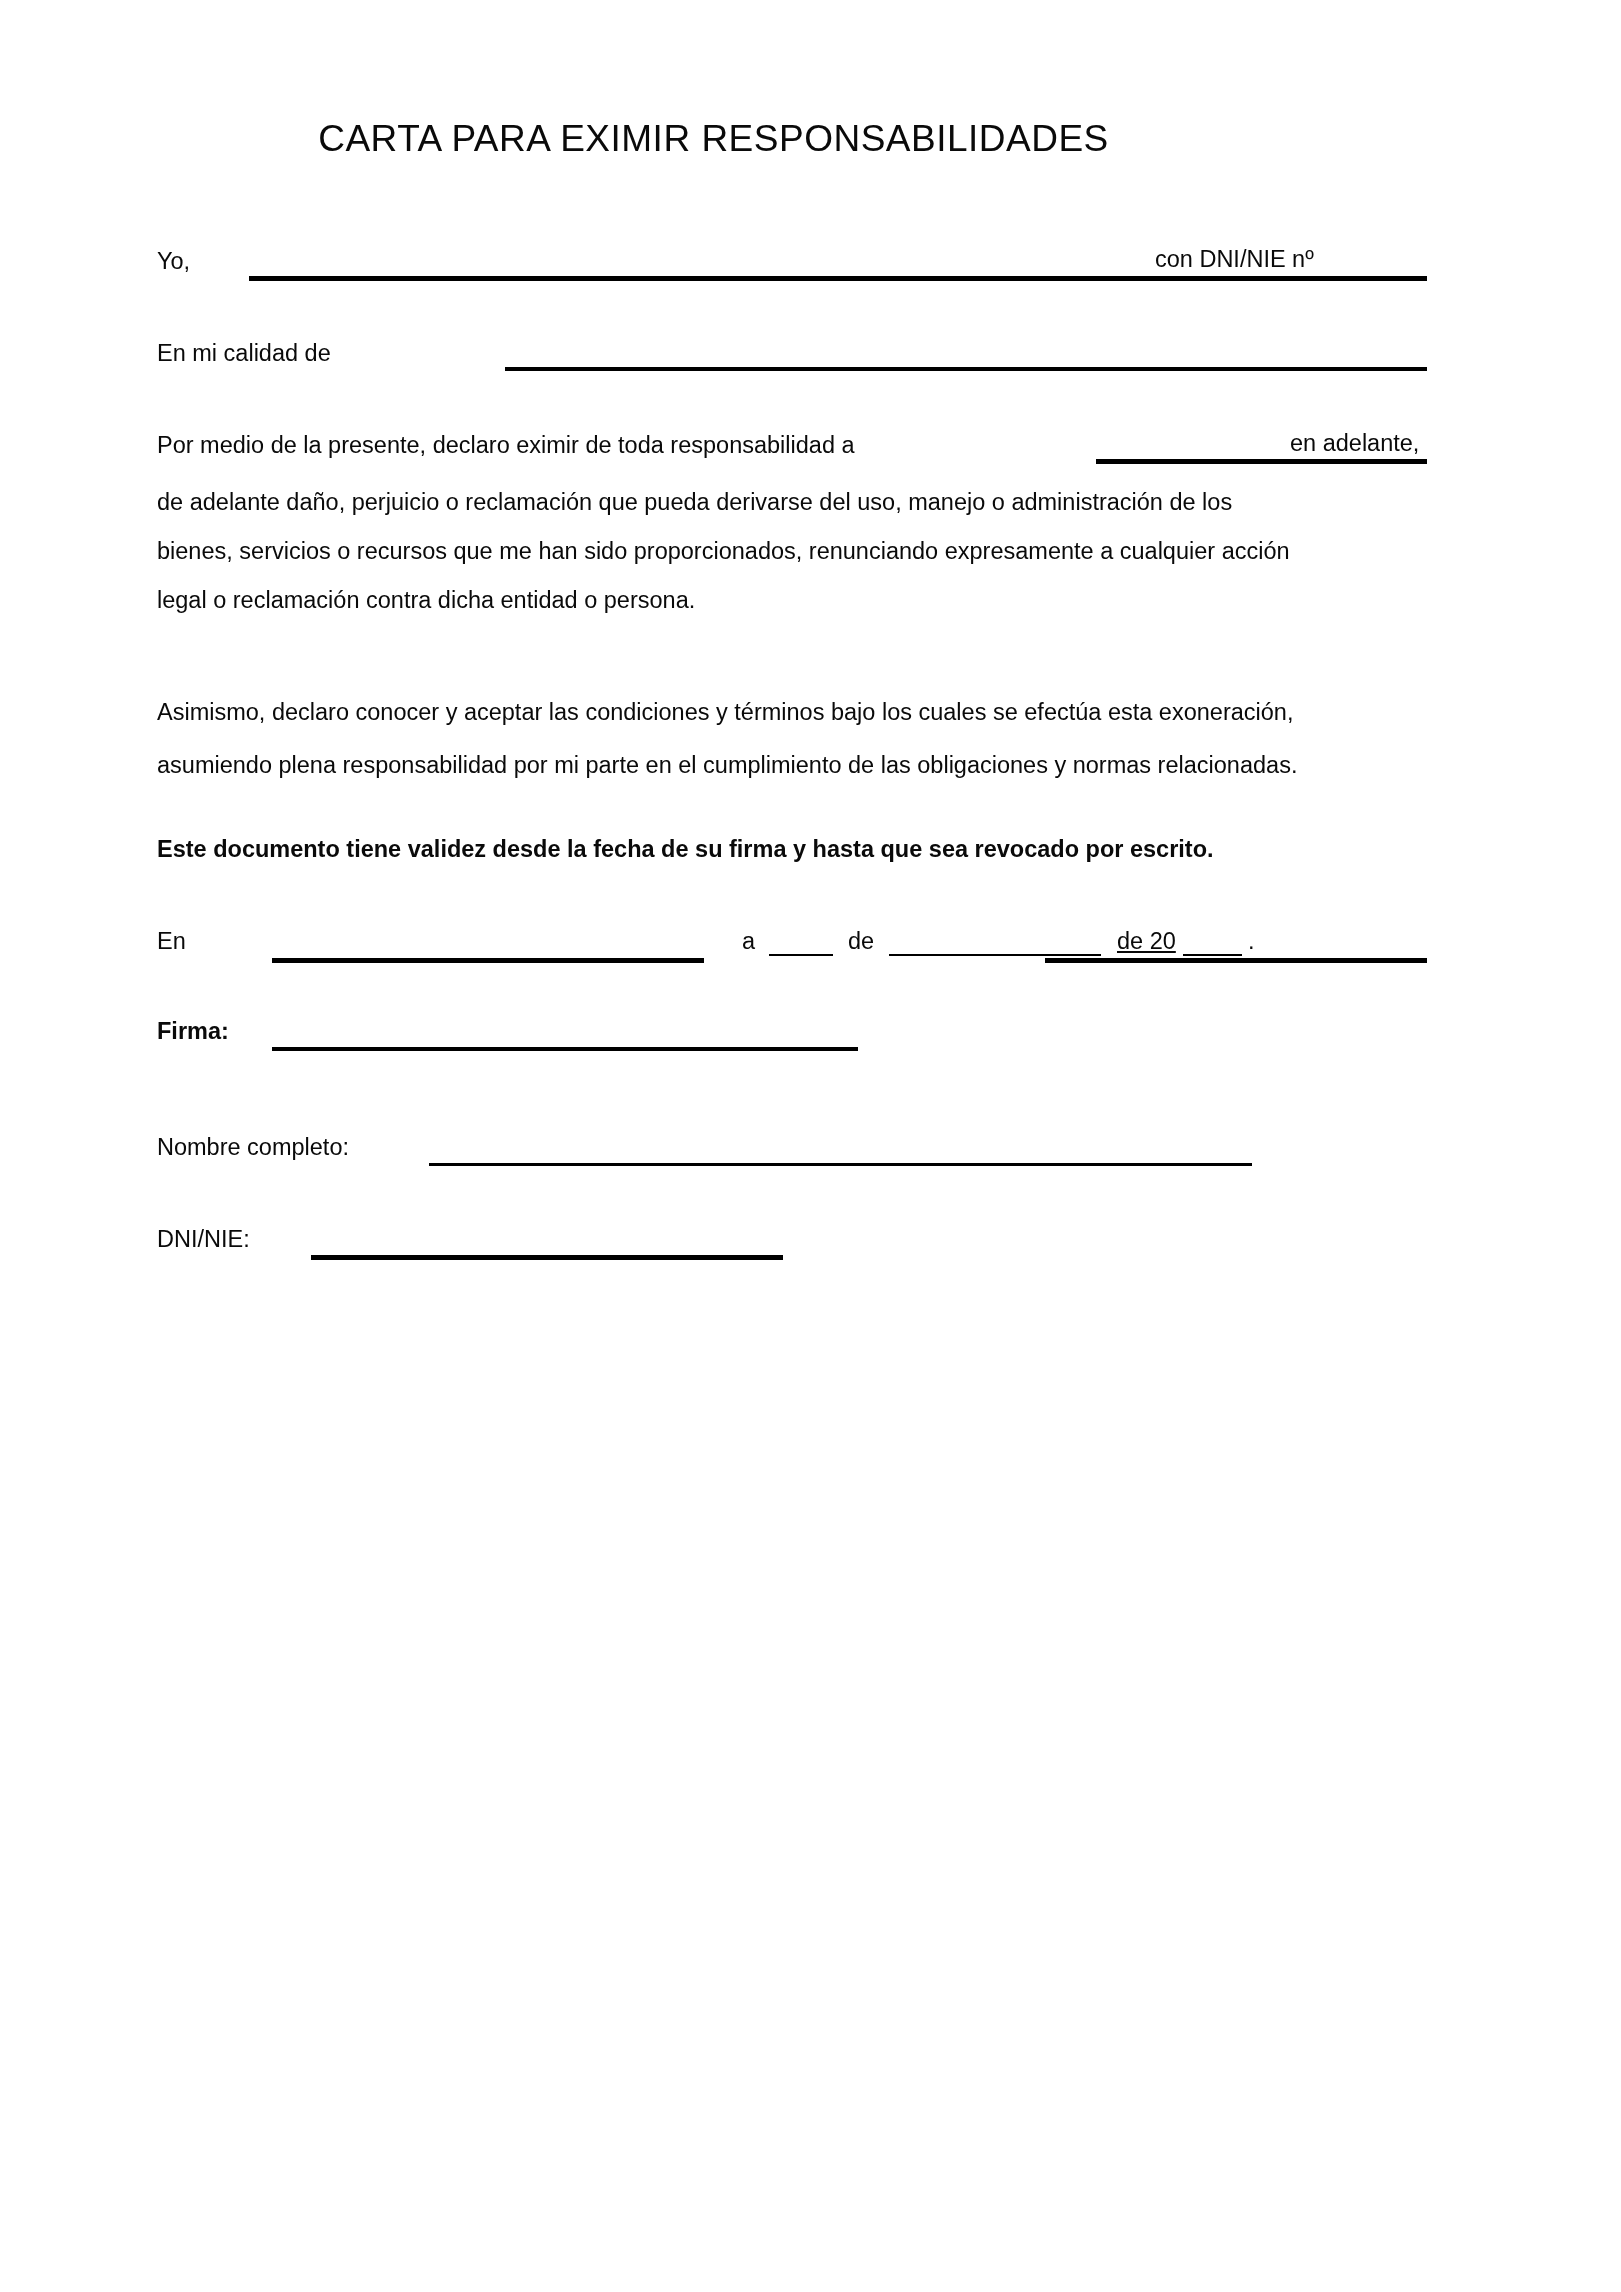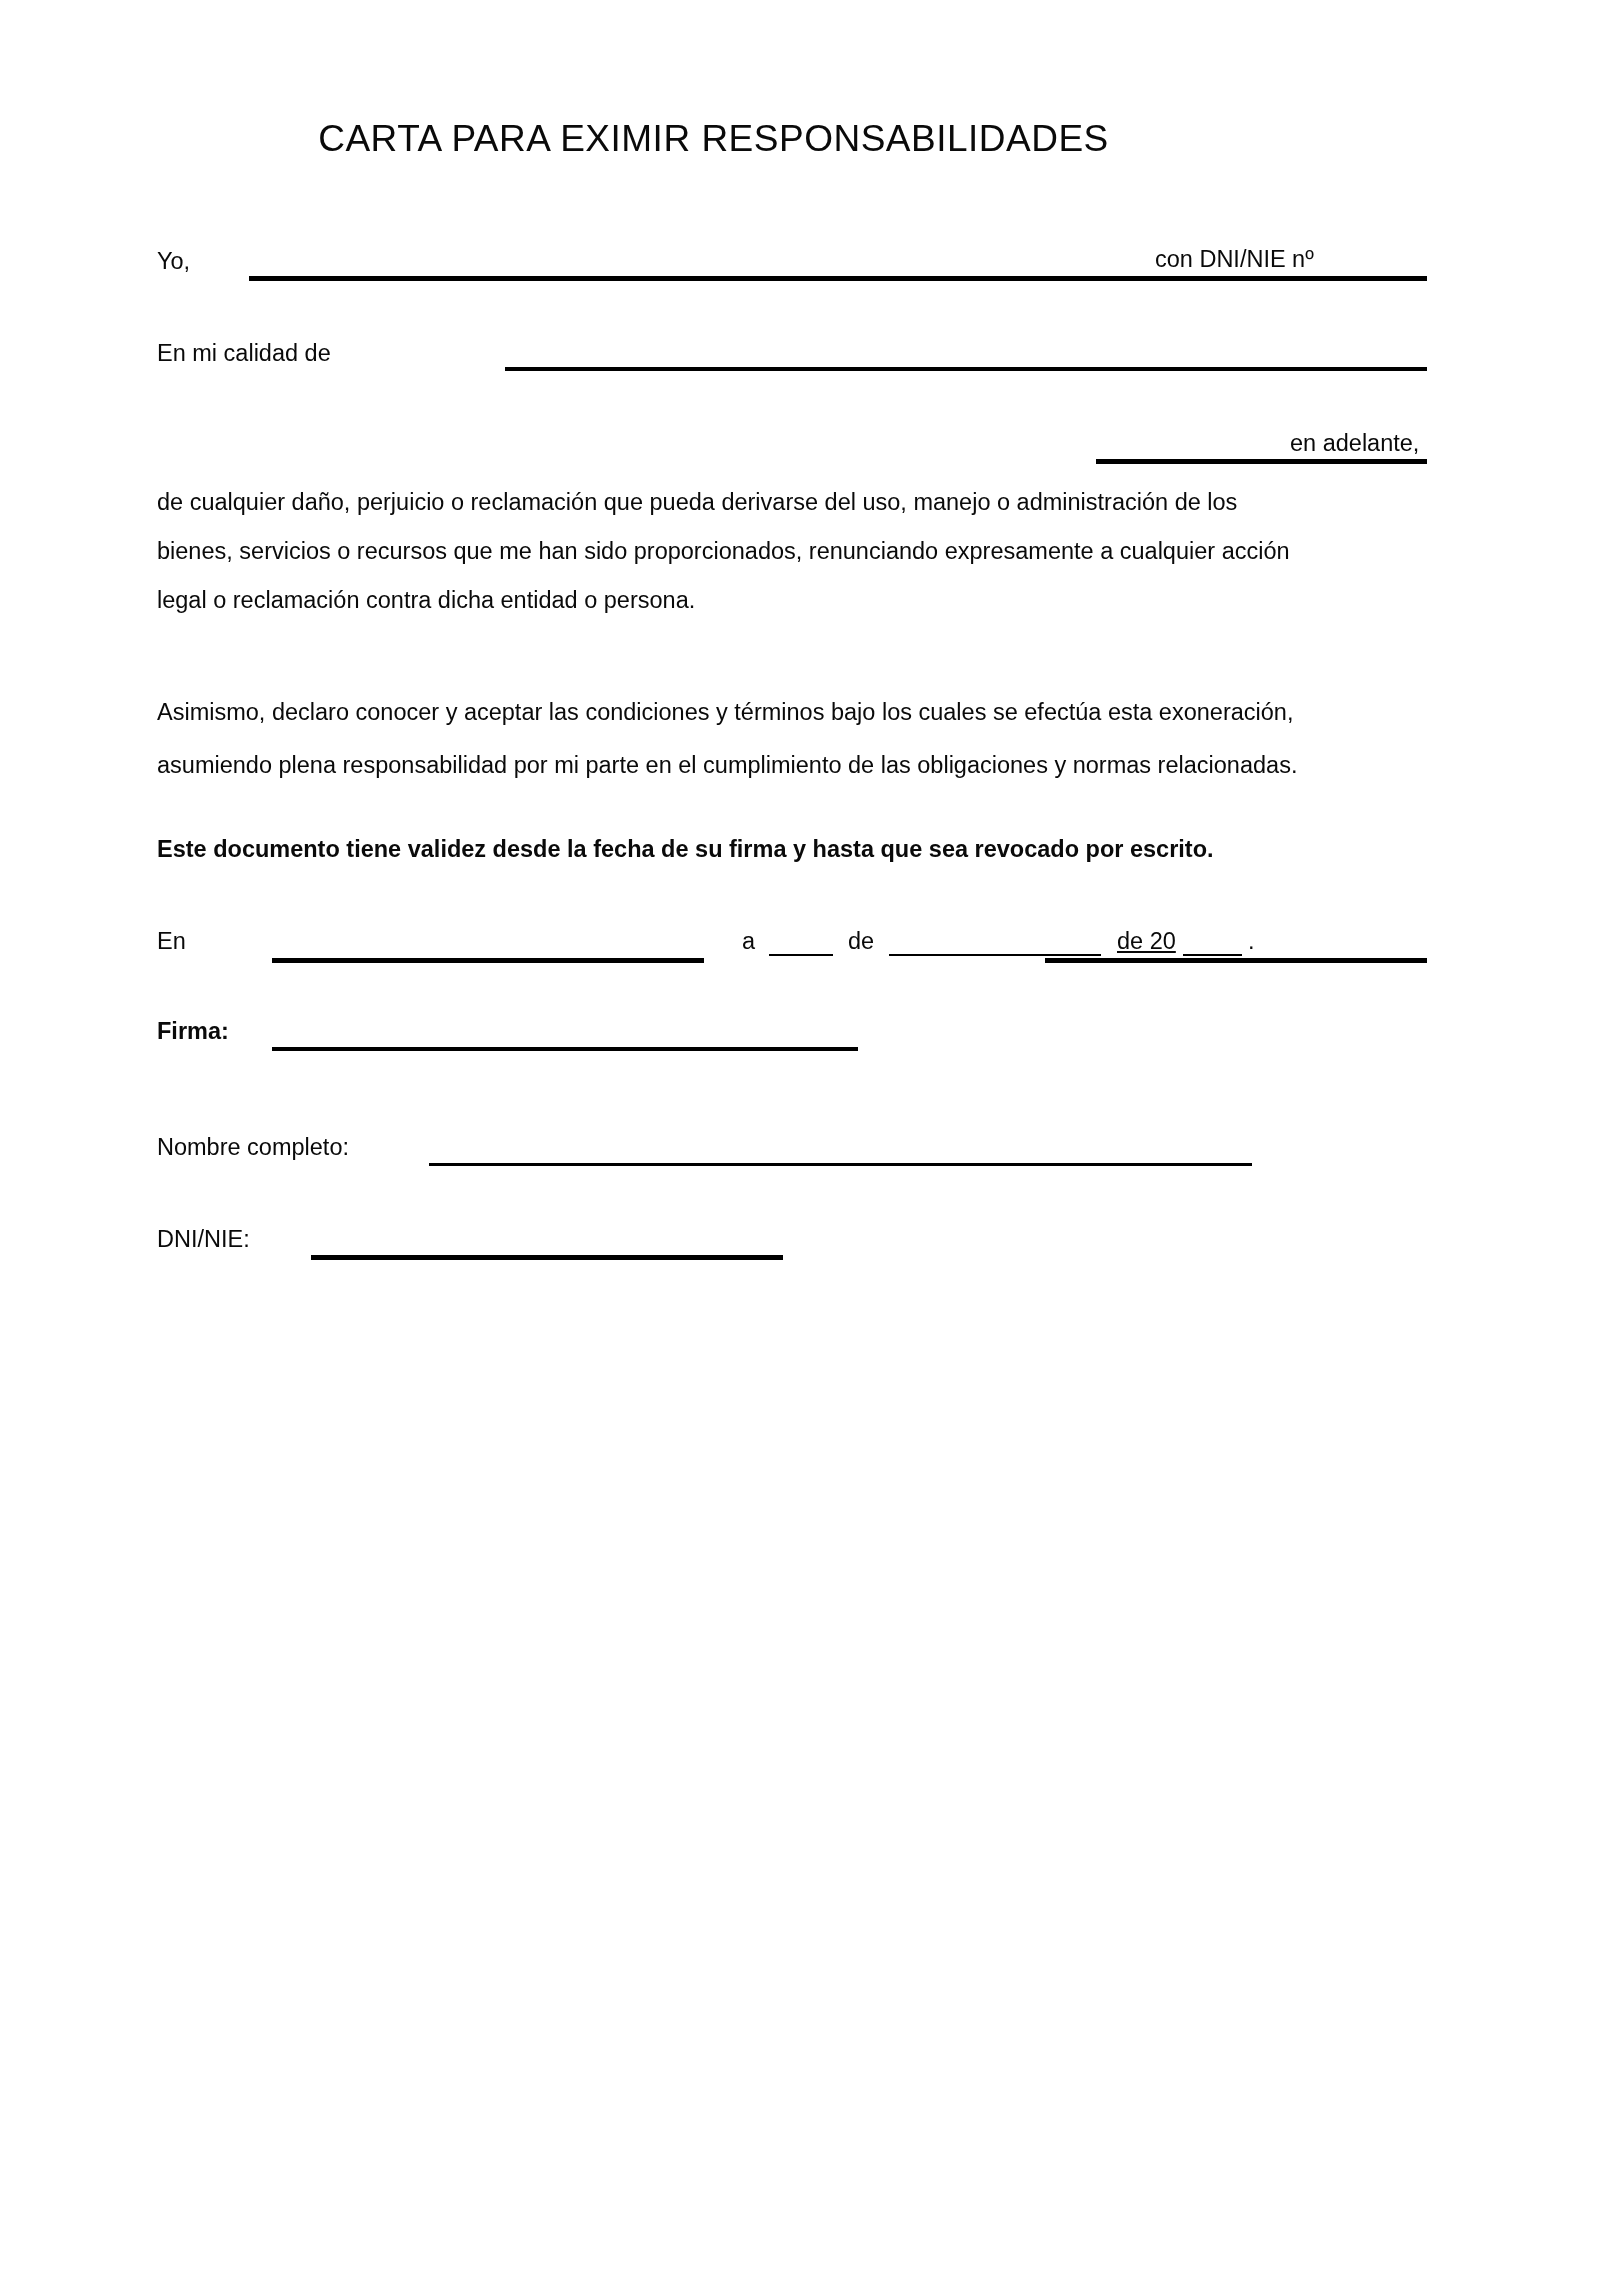--- a/index.html
+++ b/index.html
@@ -94,26 +94,27 @@
     <div class="rule name-line"></div>
     <span class="t dni-inline">con DNI/NIE nº</span>
   </div>
 
   <div class="row row-calidad">
     <span class="t label">En mi calidad de</span>
     <div class="rule w4"></div>
   </div>
 
   <div class="row row-pormedio">
+    <span class="t label">Por medio de la presente, declaro eximir de toda responsabilidad a</span>
     <div class="rule"></div>
     <span class="t enadelante">en adelante,</span>
   </div>
 
   <p class="para para1">
-    <span class="pline">de cualquier daño, perjuicio o reclamación que pueda derivarse del uso, manejo o administración de los</span>
+    <span class="pline">de adelante daño, perjuicio o reclamación que pueda derivarse del uso, manejo o administración de los</span>
     <span class="pline">bienes, servicios o recursos que me han sido proporcionados, renunciando expresamente a cualquier acción</span>
     <span class="pline">legal o reclamación contra dicha entidad o persona.</span>
   </p>
 
   <p class="para para2">
     <span class="pline">Asimismo, declaro conocer y aceptar las condiciones y términos bajo los cuales se efectúa esta exoneración,</span>
     <span class="pline">asumiendo plena responsabilidad por mi parte en el cumplimiento de las obligaciones y normas relacionadas.</span>
   </p>
 
   <p class="para para3">

